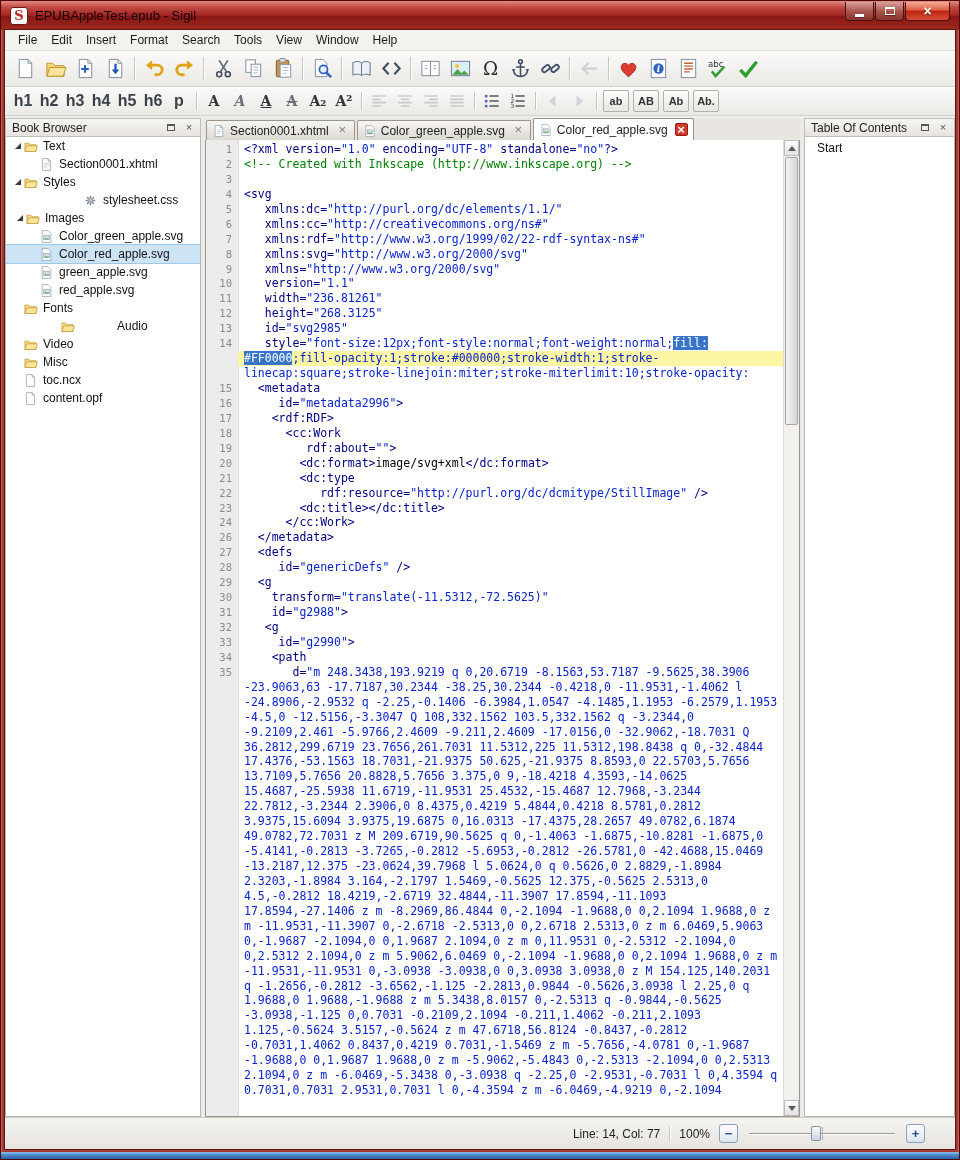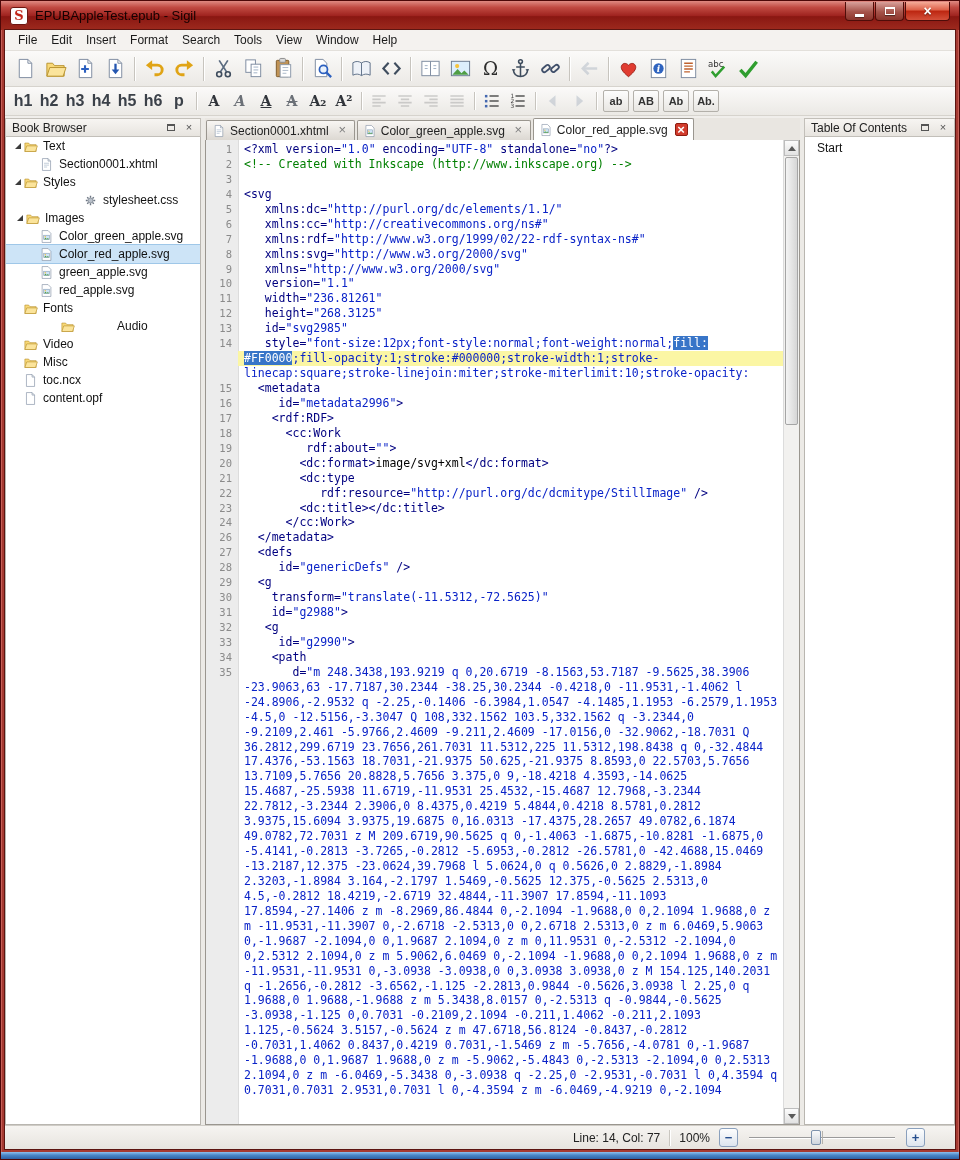--- a/index.html
+++ b/index.html
@@ -78,21 +78,21 @@
 .sg-x{color:#000}
 .sg-sel{background:var(--sel-bg,#3875c8);color:#fff}
 
 .vscroll{width:16px;flex:none;background:#f2f1ef;border-left:1px solid #dcdcdc;position:relative}
 .vs-btn{position:absolute;left:0;right:0;height:16px;display:flex;align-items:center;justify-content:center;background:linear-gradient(#fcfcfc,#e2e2e2);border:1px solid #bdbdbd}
 .vs-btn.up{top:0}.vs-btn.down{bottom:0}
 .tri-up{width:0;height:0;border-left:4px solid transparent;border-right:4px solid transparent;border-bottom:5px solid #5a5a5a}
 .tri-down{width:0;height:0;border-left:4px solid transparent;border-right:4px solid transparent;border-top:5px solid #5a5a5a}
 .vs-thumb{position:absolute;top:17px;left:1px;right:1px;height:268px;background:linear-gradient(to right,#f4f4f4,#d6d6d6);border:1px solid #a5a5a5;border-radius:2px}
 
-.statusbar{height:24px;flex:none;background:linear-gradient(#f6f4f1,#e7e4df);border-top:1px solid #cfccc6;display:flex;align-items:center;justify-content:flex-end;gap:9px;padding-right:30px}
+.statusbar{height:32px;flex:none;background:linear-gradient(#f6f4f1,#e7e4df);border-top:1px solid #cfccc6;display:flex;align-items:center;justify-content:flex-end;gap:9px;padding-right:30px}
 .status-text{font-size:12px;color:#222}
 .sb-sep{width:1px;height:16px;background:#c9c6c0;box-shadow:1px 0 0 #fff}
 .zoom-btn{width:19px;height:19px;border:1px solid #8aa0bd;background:linear-gradient(#fdfefe,#dde4ee);border-radius:3px;display:flex;align-items:center;justify-content:center;color:#274f8e;font-weight:bold;font-size:13px;flex:none}
 .zoom-slider{width:150px;height:19px;position:relative;flex:none}
 .groove{position:absolute;left:2px;right:2px;top:9px;height:2px;background:#9a9a9a;border-bottom:1px solid #fff}
 .tick{position:absolute;left:50%;top:3px;width:1px;height:13px;background:#b5b2ac}
 .thumb{position:absolute;left:64px;top:2px;width:10px;height:15px;background:linear-gradient(#f8f9fa,#cfd5dd);border:1px solid #7d92ad;border-radius:2px}
 </style>
 </head>
 <body>

